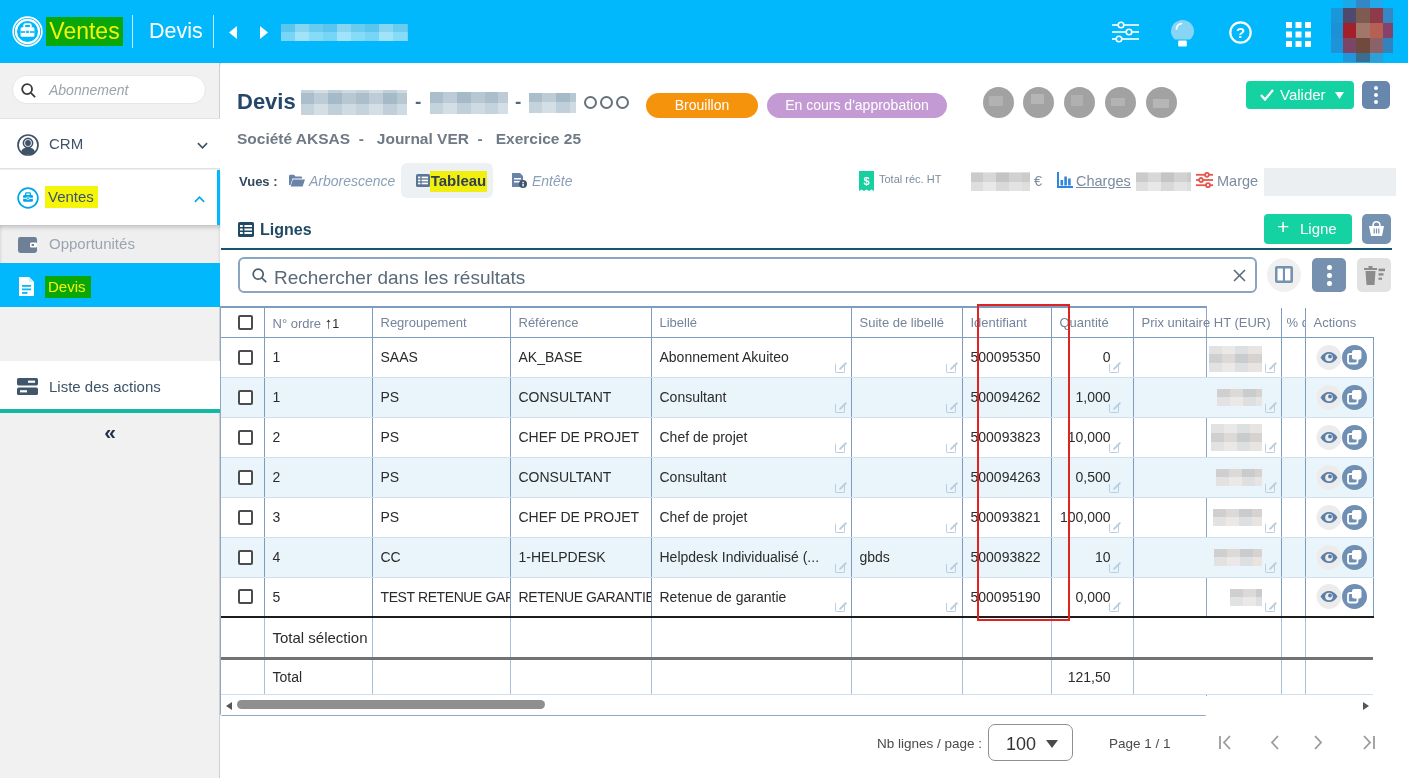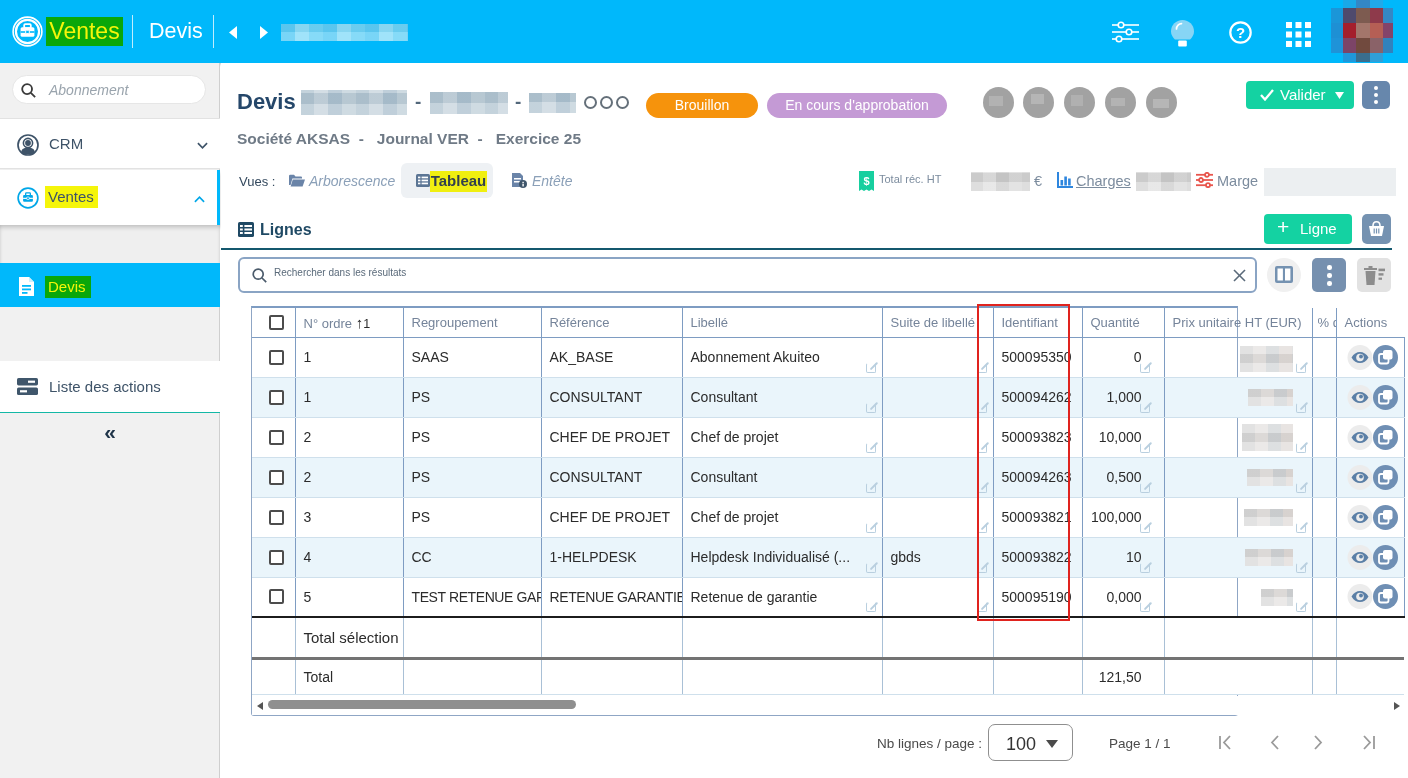--- a/index.html
+++ b/index.html
@@ -17,21 +17,21 @@
 .chev { position:absolute; right:12px; width:11px; height:11px; }
 
 #content { position:absolute; left:221px; top:63px; width:1187px; height:715px; background:#fff; }
 .mosaic-blue { background:repeating-linear-gradient(0deg, rgba(255,255,255,.22) 0 11px, rgba(90,120,140,.10) 11px 22px), repeating-linear-gradient(90deg, #b4c6d2 0 13px, #c8d5de 13px 27px, #aec2d0 27px 41px, #c2d1da 41px 55px); }
 .mosaic-gray { background:repeating-linear-gradient(0deg, rgba(255,255,255,.25) 0 9px, rgba(0,0,0,.04) 9px 18px), repeating-linear-gradient(90deg, #d3d3d3 0 12px, #e0e0e0 12px 25px, #cccccc 25px 38px, #dadada 38px 51px); }
 .mosaic-cyan { background:repeating-linear-gradient(0deg, rgba(255,255,255,.16) 0 9px, rgba(0,60,90,.05) 9px 18px), repeating-linear-gradient(90deg, #5fcdf6 0 14px, #8edef9 14px 28px, #6fd4f7 28px 42px); }
 .pill { position:absolute; height:25px; border-radius:13px; color:#fff; font-size:14px; text-align:center; line-height:25px; }
 .gbtn { position:absolute; background:#14d2a2; border-radius:4px; color:#fff; }
 .sbtn { position:absolute; background:#7592b1; border-radius:5px; }
 
-#tablebox { position:absolute; left:251px; top:306px; width:987px; height:410px; border:1px solid #8fa6c5; border-top:2px solid #7e9cc2; border-radius:0 0 3px 3px; background:#fff; }
+#tablebox { position:absolute; left:220px; top:306px; width:987px; height:410px; border:1px solid #8fa6c5; border-top:2px solid #7e9cc2; border-radius:0 0 3px 3px; background:#fff; }
 table { border-collapse:collapse; table-layout:fixed; width:1152px; font-size:14px; color:#2b2b2b; }
 th { font-weight:normal; font-size:13px; color:#75849a; text-align:left; height:29px; padding:0 0 0 8px; border-right:1px solid #7e9cc2; border-bottom:1px solid #7e9cc2; overflow:hidden; white-space:nowrap; }
 td { height:40px; padding:0 0 0 8px; border-right:1px solid #7e9cc2; border-bottom:1px solid #cfe0ec; overflow:hidden; white-space:nowrap; position:relative; }
 tr.alt td { background:#eaf5fb; }
 td.num { text-align:right; padding:0 22px 0 0; }
 td.num.pen::after { right:14px; }
 td.num.pen::before { right:11px; }
 .cb { width:15px; height:15px; border:2px solid #4c4c4c; border-radius:2px; background:#fff; margin-left:9px; }
 td.pen::after { content:""; position:absolute; right:6px; bottom:4px; width:8px; height:8px; border:1.5px solid #b9cfdf; border-radius:2px; border-top-color:transparent; }
 td.pen::before { content:""; position:absolute; right:3px; bottom:9px; width:10px; height:2.2px; background:#b9cfdf; transform:rotate(-45deg); border-radius:1px; }
@@ -149,33 +149,41 @@
       <rect x="8.6" y="15.2" width="13.8" height="1.6" fill="#fff"></rect>
       <rect x="13.7" y="14.2" width="3.6" height="3.4" rx=".6" fill="#00a7e8" stroke="#fff" stroke-width="1"></rect>
     </svg>
     <span class="lbl hl-yellow" style="top:16px;left:45px;padding:2px 4px 3px 3px;font-size:15px;">Ventes</span>
     <svg class="chev" style="top:24px;" viewBox="0 0 12 8">
         <path d="M1 6.5 L6 1.5 L11 6.5" fill="none" stroke="#00a7e8" stroke-width="1.8"></path>
       </svg>
   </div>
 
   <div class="abs" style="left:0;top:162px;width:220px;height:81px;background:#efefef;box-shadow:inset 0 4px 5px -2px rgba(0,0,0,.22), inset 0 -4px 5px -2px rgba(0,0,0,.18);"></div>
+  <div class="abs" style="left:0;top:163px;width:220px;height:37px;">
+    <svg class="abs" style="left:18px;top:11px" width="19" height="16" viewBox="0 0 19 16">
+      <rect x="0" y="0" width="19" height="16" rx="2.4" fill="#6e8095"></rect>
+      <rect x="12" y="5.5" width="7" height="5" rx="1.2" fill="#fff"></rect>
+        <rect x="13.6" y="7" width="2.4" height="2" fill="#6e8095"></rect>
+    </svg>
+    <span class="abs" style="left:49px;top:9px;font-size:15px;color:#9aa5b1;">Opportunités</span>
+  </div>
   <div class="abs" style="left:0;top:200px;width:220px;height:44px;background:#00b8fb;">
     <svg class="abs" style="left:19px;top:14px" width="15" height="19" viewBox="0 0 15 19">
       <path d="M0 0 L10 0 L15 5 L15 19 L0 19 Z" fill="#fff"></path>
       <path d="M10 0 L10 5 L15 5 Z" fill="#cfeffc"></path>
       <rect x="3" y="8" width="9" height="1.8" fill="#00b8fb"></rect>
       <rect x="3" y="11.5" width="9" height="1.8" fill="#00b8fb"></rect>
       <rect x="3" y="15" width="5.5" height="1.8" fill="#00b8fb"></rect>
     </svg>
     <span class="abs hl-green" style="left:45px;top:13px;padding:2px 5px 3px 3px;font-size:15px;">Devis</span>
   </div>
 
 
-  <div class="sideitem" style="top:298px;height:52px;border-bottom:1px solid #14b8a6;">
+  <div class="sideitem" style="top:298px;height:52px;border-bottom:4px solid #14b8a6;">
     <svg class="abs" style="left:17px;top:17px" width="21" height="17" viewBox="0 0 21 17">
       <rect x="0" y="0" width="21" height="7.4" rx="1.6" fill="#3f566b"></rect>
       <rect x="0" y="9.6" width="21" height="7.4" rx="1.6" fill="#3f566b"></rect>
       <rect x="11" y="2.6" width="7" height="2.2" fill="#fff"></rect>
       <rect x="3" y="12.2" width="7" height="2.2" fill="#fff"></rect>
     </svg>
     <span class="lbl" style="top:17px;">Liste des actions</span>
   </div>
   <div class="abs" style="left:0;top:357px;width:220px;text-align:center;font-size:21px;font-weight:bold;color:#1e3348;">«</div>
 </div>
@@ -217,21 +225,21 @@
     </svg>
 </div>
 <div class="sbtn" style="left:1362px;top:81px;width:28px;height:28px;background:#6787ac;">
   <div style="position:absolute;left:12px;top:5px;width:4px;height:4px;border-radius:50%;background:#fff"></div>
   <div style="position:absolute;left:12px;top:12px;width:4px;height:4px;border-radius:50%;background:#fff"></div>
   <div style="position:absolute;left:12px;top:19px;width:4px;height:4px;border-radius:50%;background:#fff"></div>
 </div>
 
 <div class="abs" style="left:237px;top:130px;font-size:15.5px;font-weight:bold;color:#6f7a86;">Société AKSAS&nbsp;&nbsp;-&nbsp;&nbsp;&nbsp;Journal VER&nbsp;&nbsp;-&nbsp;&nbsp;&nbsp;Exercice 25</div>
 
-<div class="abs" style="left:239px;top:174px;font-size:13px;font-weight:normal;color:#34495e;">Vues :</div>
+<div class="abs" style="left:239px;top:174px;font-size:13px;font-weight:bold;color:#34495e;">Vues :</div>
 <svg class="abs" style="left:289px;top:174px" width="16" height="13" viewBox="0 0 16 13">
   <path d="M0 2 Q0 0.8 1.2 0.8 L5 0.8 L6.5 2.4 L12 2.4 Q13 2.4 13 3.6 L13 4.6 L3.4 4.6 L1.6 11 L0 11 Z" fill="#6a84a8"></path>
   <path d="M3.8 5.6 L16 5.6 L13.6 12.4 L1.6 12.4 Z" fill="#6a84a8"></path>
 </svg>
 <div class="abs" style="left:309px;top:173px;font-size:14px;font-style:italic;color:#8ba0b8;">Arborescence</div>
 <div class="abs" style="left:401px;top:163px;width:92px;height:35px;background:#eef1f4;border-radius:6px;"></div>
 <svg class="abs" style="left:416px;top:174px" width="14" height="13" viewBox="0 0 14 13">
   <rect x="0" y="0" width="14" height="13" rx="1.6" fill="#5b7594"></rect>
   <rect x="2" y="2.6" width="2.4" height="1.7" fill="#fff"></rect>
     <rect x="5.6" y="2.6" width="6.4" height="1.7" fill="#fff"></rect>
@@ -300,21 +308,21 @@
     <line x1="10.8" y1="7.5" x2="10.8" y2="12.5" stroke="#7592b1" stroke-width="1.2"></line>
   </svg>
 </div>
 <div class="abs" style="left:221px;top:248px;width:1171px;height:2px;background:#14586e;"></div>
 
 <div class="abs" style="left:238px;top:257px;width:1019px;height:36px;border:2px solid #8aa4c4;border-radius:6px;background:#fff;">
   <svg class="abs" style="left:12px;top:9px" width="15" height="15" viewBox="0 0 15 15">
       <circle cx="6.2" cy="6.2" r="5" fill="none" stroke="#4a5a6a" stroke-width="1.7"></circle>
       <line x1="10" y1="10" x2="14.2" y2="14.2" stroke="#4a5a6a" stroke-width="1.7"></line>
     </svg>
-  <span class="abs" style="left:34px;top:8px;font-size:10px;color:#5a6a7a;">Rechercher dans les résultats</span>
+  <span class="abs" style="left:34px;top:8px;font-size:19px;color:#5a6a7a;">Rechercher dans les résultats</span>
   <svg class="abs" style="left:993px;top:10px" width="13" height="13" viewBox="0 0 13 13" stroke="#5a6a7a" stroke-width="1.6">
       <line x1="1" y1="1" x2="12" y2="12"></line>
       <line x1="12" y1="1" x2="1" y2="12"></line>
     </svg>
 </div>
 <div class="abs" style="left:1267px;top:258px;width:34px;height:34px;border-radius:50%;background:#f0f0f0;">
   <svg class="abs" style="left:8px;top:8px" width="18" height="17" viewBox="0 0 18 17">
     <rect x="0" y="0" width="18" height="17" rx="2" fill="#7592b1"></rect>
     <rect x="2.5" y="2.5" width="5.4" height="12" fill="#fff"></rect>
     <rect x="10" y="2.5" width="5.4" height="12" fill="#fff"></rect>

